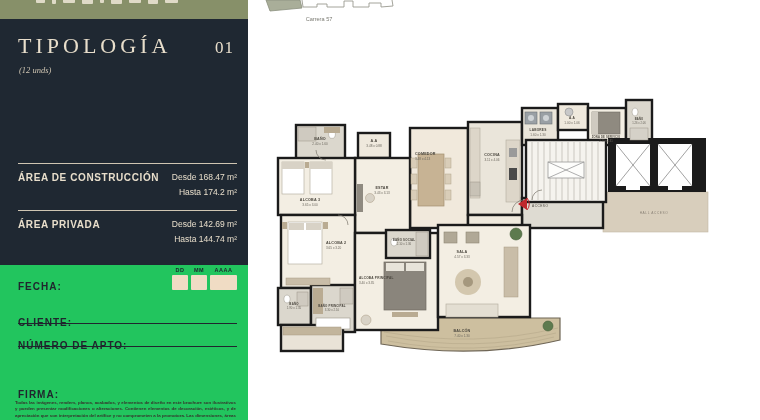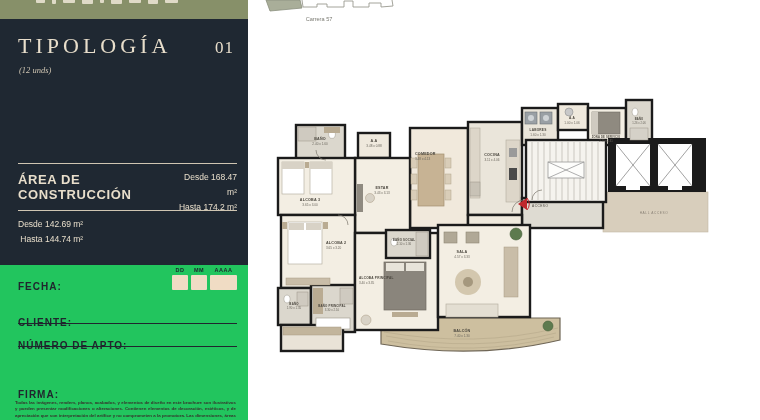--- a/index.html
+++ b/index.html
@@ -15,21 +15,21 @@
   .logo-clip span:nth-child(odd){height:5px;}
   .navy{position:absolute;left:0;top:19px;width:248px;height:246px;background:#1f2832;color:#e8decb;}
   .title-row{position:absolute;left:18px;right:14px;top:14px;display:flex;justify-content:space-between;align-items:baseline;}
   .typ-title{font-family:"Liberation Serif",serif;font-weight:400;font-size:22px;letter-spacing:4px;margin:0;color:#e8decb;}
   .typ-num{font-family:"Liberation Serif",serif;font-size:17px;letter-spacing:1px;color:#e8decb;}
   .units{position:absolute;left:19px;top:46px;font-family:"Liberation Serif",serif;font-style:italic;font-size:8.5px;color:#cfc5b2;}
   .rule{position:absolute;left:18px;width:219px;height:0;border-top:1px solid #cfc5b2;}
   .rule1{top:144px;} .rule2{top:191px;}
   .spec{position:absolute;left:18px;width:219px;display:flex;justify-content:space-between;}
   .spec1{top:151px;} .spec2{top:198px;}
-  .spec-label{font-size:13px;font-weight:bold;letter-spacing:.6px;padding-top:2px;}
+  .spec-label{font-size:10px;font-weight:bold;letter-spacing:.6px;padding-top:2px;}
   .spec-vals{text-align:right;font-size:8.5px;line-height:15px;color:#e8decb;}
   .spec-vals span{display:block;}
 
   .tan{position:absolute;left:0;top:265px;width:248px;height:155px;background:#22c55e;color:#20262e;}
   .form-label{font-size:10px;font-weight:bold;letter-spacing:1px;color:#20262e;}
   .fecha{position:absolute;left:18px;top:11px;}
   .date-group{position:absolute;top:2px;display:flex;flex-direction:column;align-items:center;}
   .dg-dd{left:172px;} .dg-mm{left:191px;} .dg-aaaa{left:210px;}
   .date-cap{font-size:5.5px;font-weight:bold;letter-spacing:.5px;margin-bottom:2px;}
   .date-box{height:15px;background:#f0dcc4;border-radius:1px;}
@@ -80,20 +80,21 @@
       <div class="spec spec1">
         <span class="spec-label">ÁREA DE CONSTRUCCIÓN</span>
         <span class="spec-vals">
           <span>Desde 168.47 m²</span>
           <span>Hasta 174.2 m²</span>
         </span>
       </div>
 
       <div class="rule rule2"></div>
       <div class="spec spec2">
+        <span class="spec-label">ÁREA PRIVADA</span>
         <span class="spec-vals">
           <span>Desde 142.69 m²</span>
           <span>Hasta 144.74 m²</span>
         </span>
       </div>
     </div>
 
     <div class="tan">
       <div class="fecha">
         <span class="form-label">FECHA:</span>

